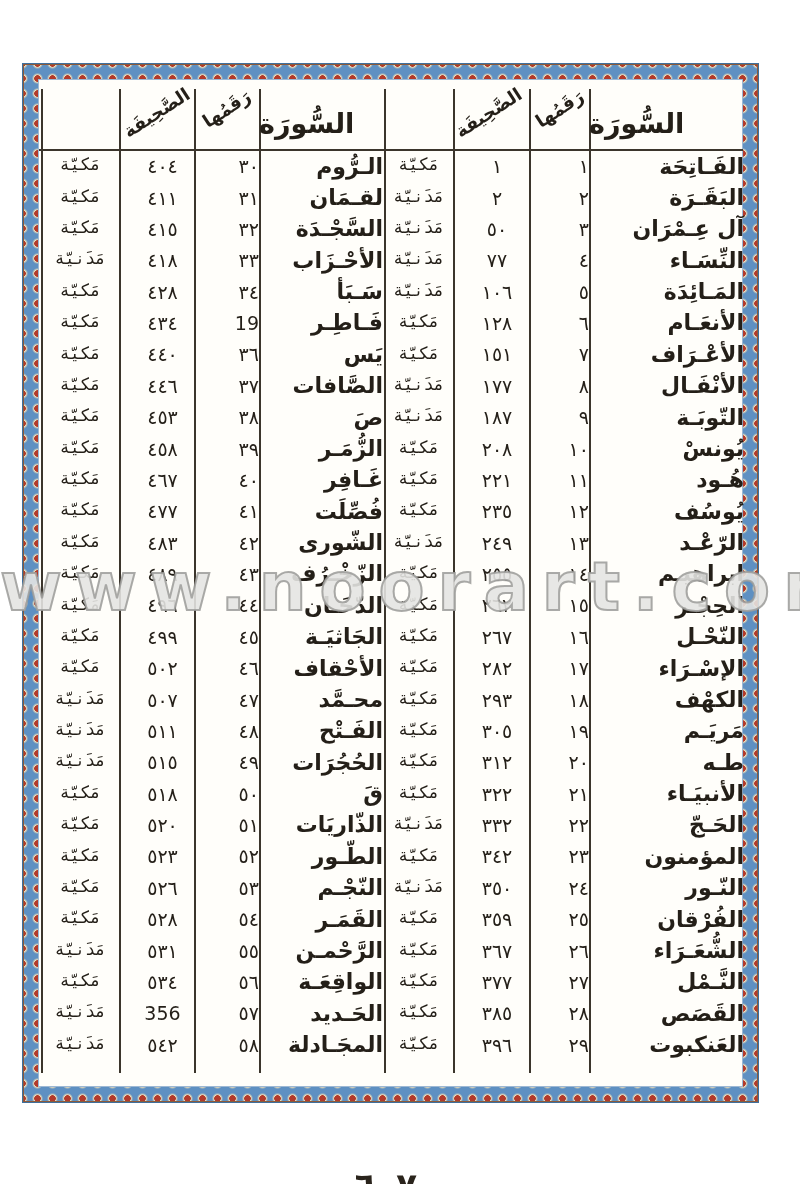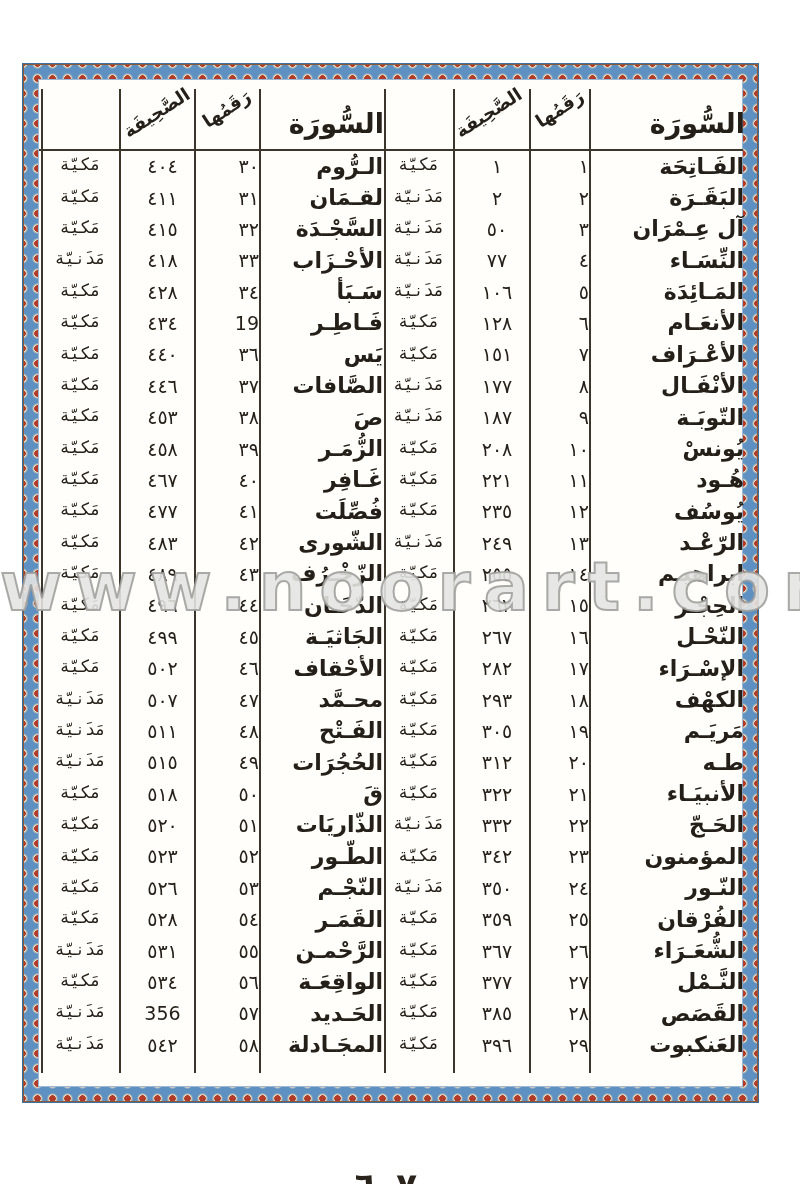--- a/index.html
+++ b/index.html
@@ -19,21 +19,21 @@
     box-shadow: inset 0 0 0 1px #8a5a3a;
   }
   .inner{
     position:absolute;left:15px;top:15px;right:15px;bottom:15px;
     background:#fffefa;border:1px solid #9db8d4;box-sizing:border-box;
   }
   .vline{position:absolute;top:25px;height:984px;width:2px;background:#3b352c;z-index:5;}
   .hline{position:absolute;left:16px;top:85px;width:704px;height:2px;background:#3b352c;z-index:5;}
   .hdr-name{
     position:absolute;top:42px;height:36px;z-index:6;
-    font-size:27px;font-weight:bold;text-align:right;line-height:36px;
+    font-size:27px;font-weight:bold;text-align:left;line-height:36px;
     letter-spacing:1px;
   }
   .hdr-tilt{
     position:absolute;top:34px;z-index:6;text-align:center;overflow:visible;
   }
   .hdr-tilt span{
     display:inline-block;transform:rotate(-33deg);
     font-size:18px;font-weight:bold;white-space:nowrap;
   }
   .half{position:absolute;top:87px;z-index:6;}

